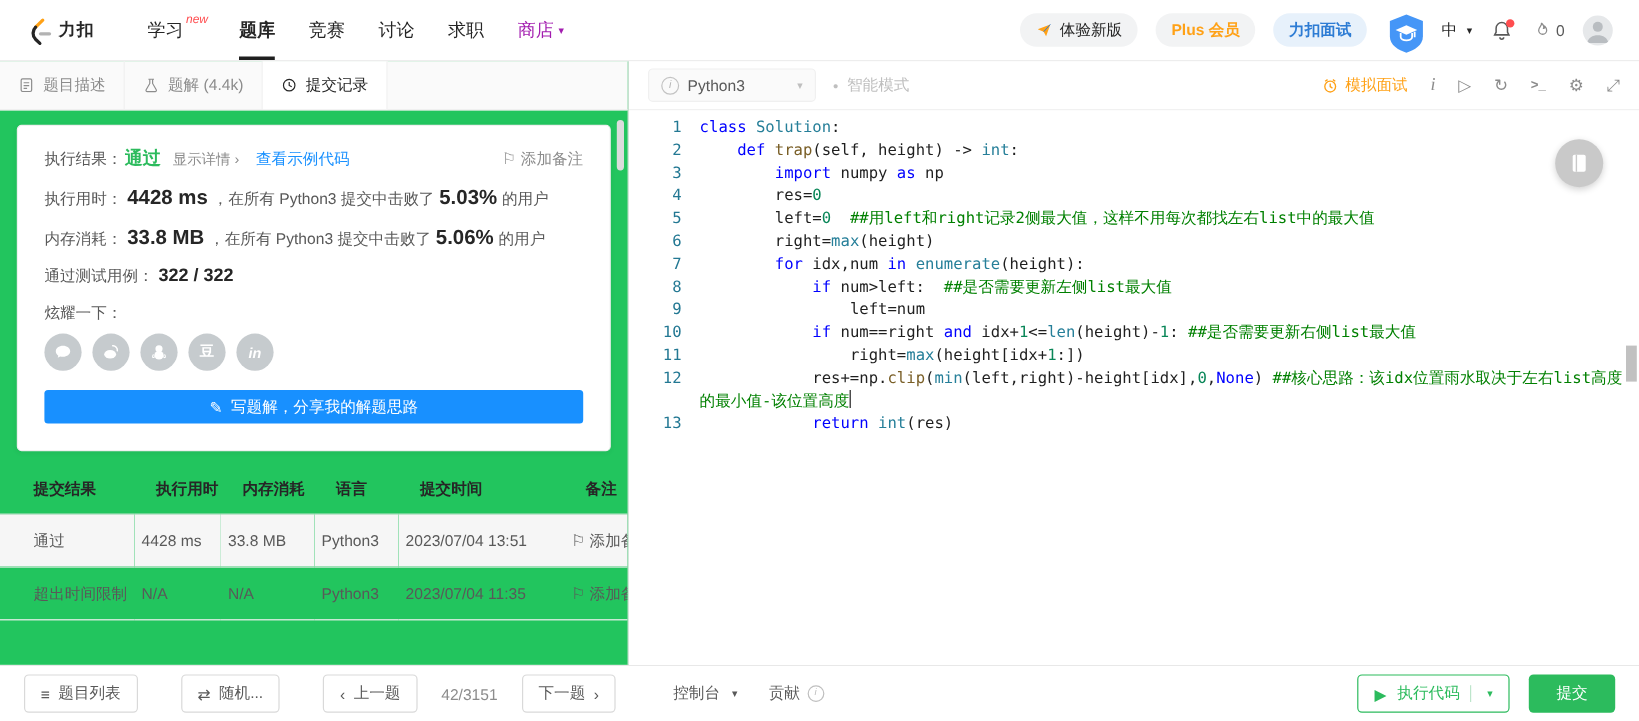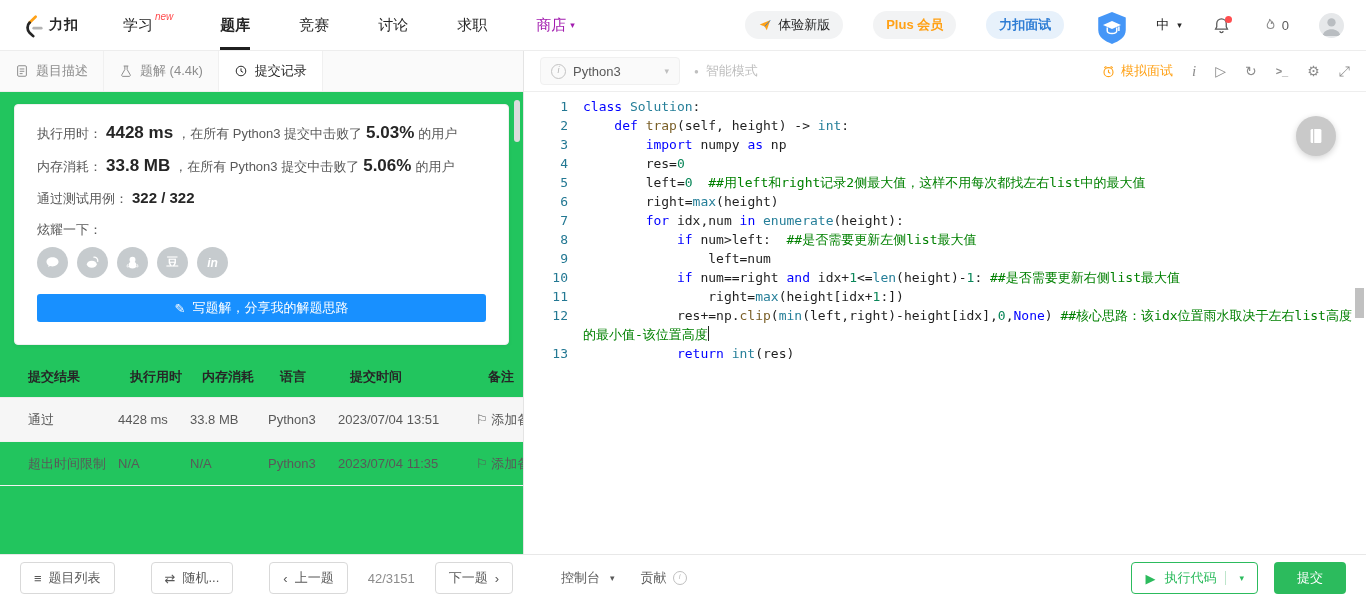--- a/index.html
+++ b/index.html
@@ -4,27 +4,27 @@
 <style>
   html,body{margin:0;padding:0}
   body{width:1366px;height:601px;overflow:hidden;background:#fff;color:#262626;
        font-family:"Liberation Sans","DejaVu Sans",sans-serif;font-size:13px}
   .app{display:flex;flex-direction:column;width:1366px;height:601px}
 
   
   .navbar{flex:0 0 50px;display:flex;align-items:center;padding:0 22px 0 20px;border-bottom:1px solid #ededed;background:#fff;position:relative;z-index:5}
   .logo{display:flex;align-items:center;gap:4px;cursor:pointer}
   .logo-text{font-size:14px;font-weight:bold;letter-spacing:1px}
-  .nav-items{display:flex;align-items:stretch;height:50px;margin-left:44px;gap:49px}
+  .nav-items{display:flex;align-items:stretch;height:50px;margin-left:44px;gap:28px}
   .nav-item{position:relative;display:flex;align-items:center;font-size:15px;color:#262626;cursor:pointer;white-space:nowrap}
   .nav-item.active{font-weight:600;box-shadow:inset 0 -3px 0 #1f1f1f}
   .nav-item.shop{color:#a21caf}
   .new-badge{color:#ff4d4f;font-size:10px;font-style:italic;position:relative;top:-9px;left:2px}
   .caret{font-size:9px;margin-left:4px;color:currentColor}
-  .nav-right{margin-left:auto;display:flex;align-items:center;gap:30px}
+  .nav-right{margin-left:auto;display:flex;align-items:center;gap:15px}
   .pill{border:none;border-radius:15px;height:28px;padding:0 13px;font-size:13px;display:flex;align-items:center;gap:6px;cursor:pointer;font-family:inherit;white-space:nowrap}
   .pill.trial{background:#f2f3f4;color:#262626}
   .pill.plus{background:#f2f3f4;color:#ffa116;font-weight:600}
   .pill.interview{background:#e7f1fb;color:#2d7cd4;font-weight:600}
   .lang{display:flex;align-items:center;gap:4px;cursor:pointer}
   .shield-wrap{margin-right:-4px;position:relative;top:4px}
   .bell{position:relative;cursor:pointer;display:flex}
   .bell .dot{position:absolute;top:0;right:-1px;width:7px;height:7px;border-radius:50%;background:#ff4d4f}
   .streak{display:flex;align-items:center;gap:4px;color:#595959;cursor:pointer}
   .avatar{width:25px;height:25px;border-radius:50%;background:#e6e8ea;overflow:hidden;display:flex;align-items:flex-end;justify-content:center;cursor:pointer}
@@ -218,20 +218,32 @@
               <circle cx="12" cy="12" r="8.2" fill="none" stroke="#262626" stroke-width="1.7"></circle>
               <path d="M12 7.5v4.8l3.6 2" fill="none" stroke="#262626" stroke-width="1.7"></path>
             </svg>
           <span>提交记录</span>
         </div>
         <div class="tab-fill"></div>
       </div>
 
       <div class="panel-body">
         <div class="result-card">
+          <div class="rc-row">
+            <span class="rc-label">执行结果：</span>
+            <span class="status-accepted">通过</span>
+            <span class="details-link">
+              <span>显示详情</span> <span>›</span>
+            </span>
+            <span class="blue-link">查看示例代码</span>
+            <span class="add-note">
+              <span class="glyph">⚐</span>
+              <span>添加备注</span>
+            </span>
+          </div>
 
           <div class="rc-row">
             <span class="rc-label">执行用时：</span>
             <span class="big-val">4428 ms</span>
             <span class="ctx">，在所有 Python3 提交中击败了</span>
             <span class="big-val">5.03%</span>
             <span class="ctx">的用户</span>
           </div>
 
           <div class="rc-row">

